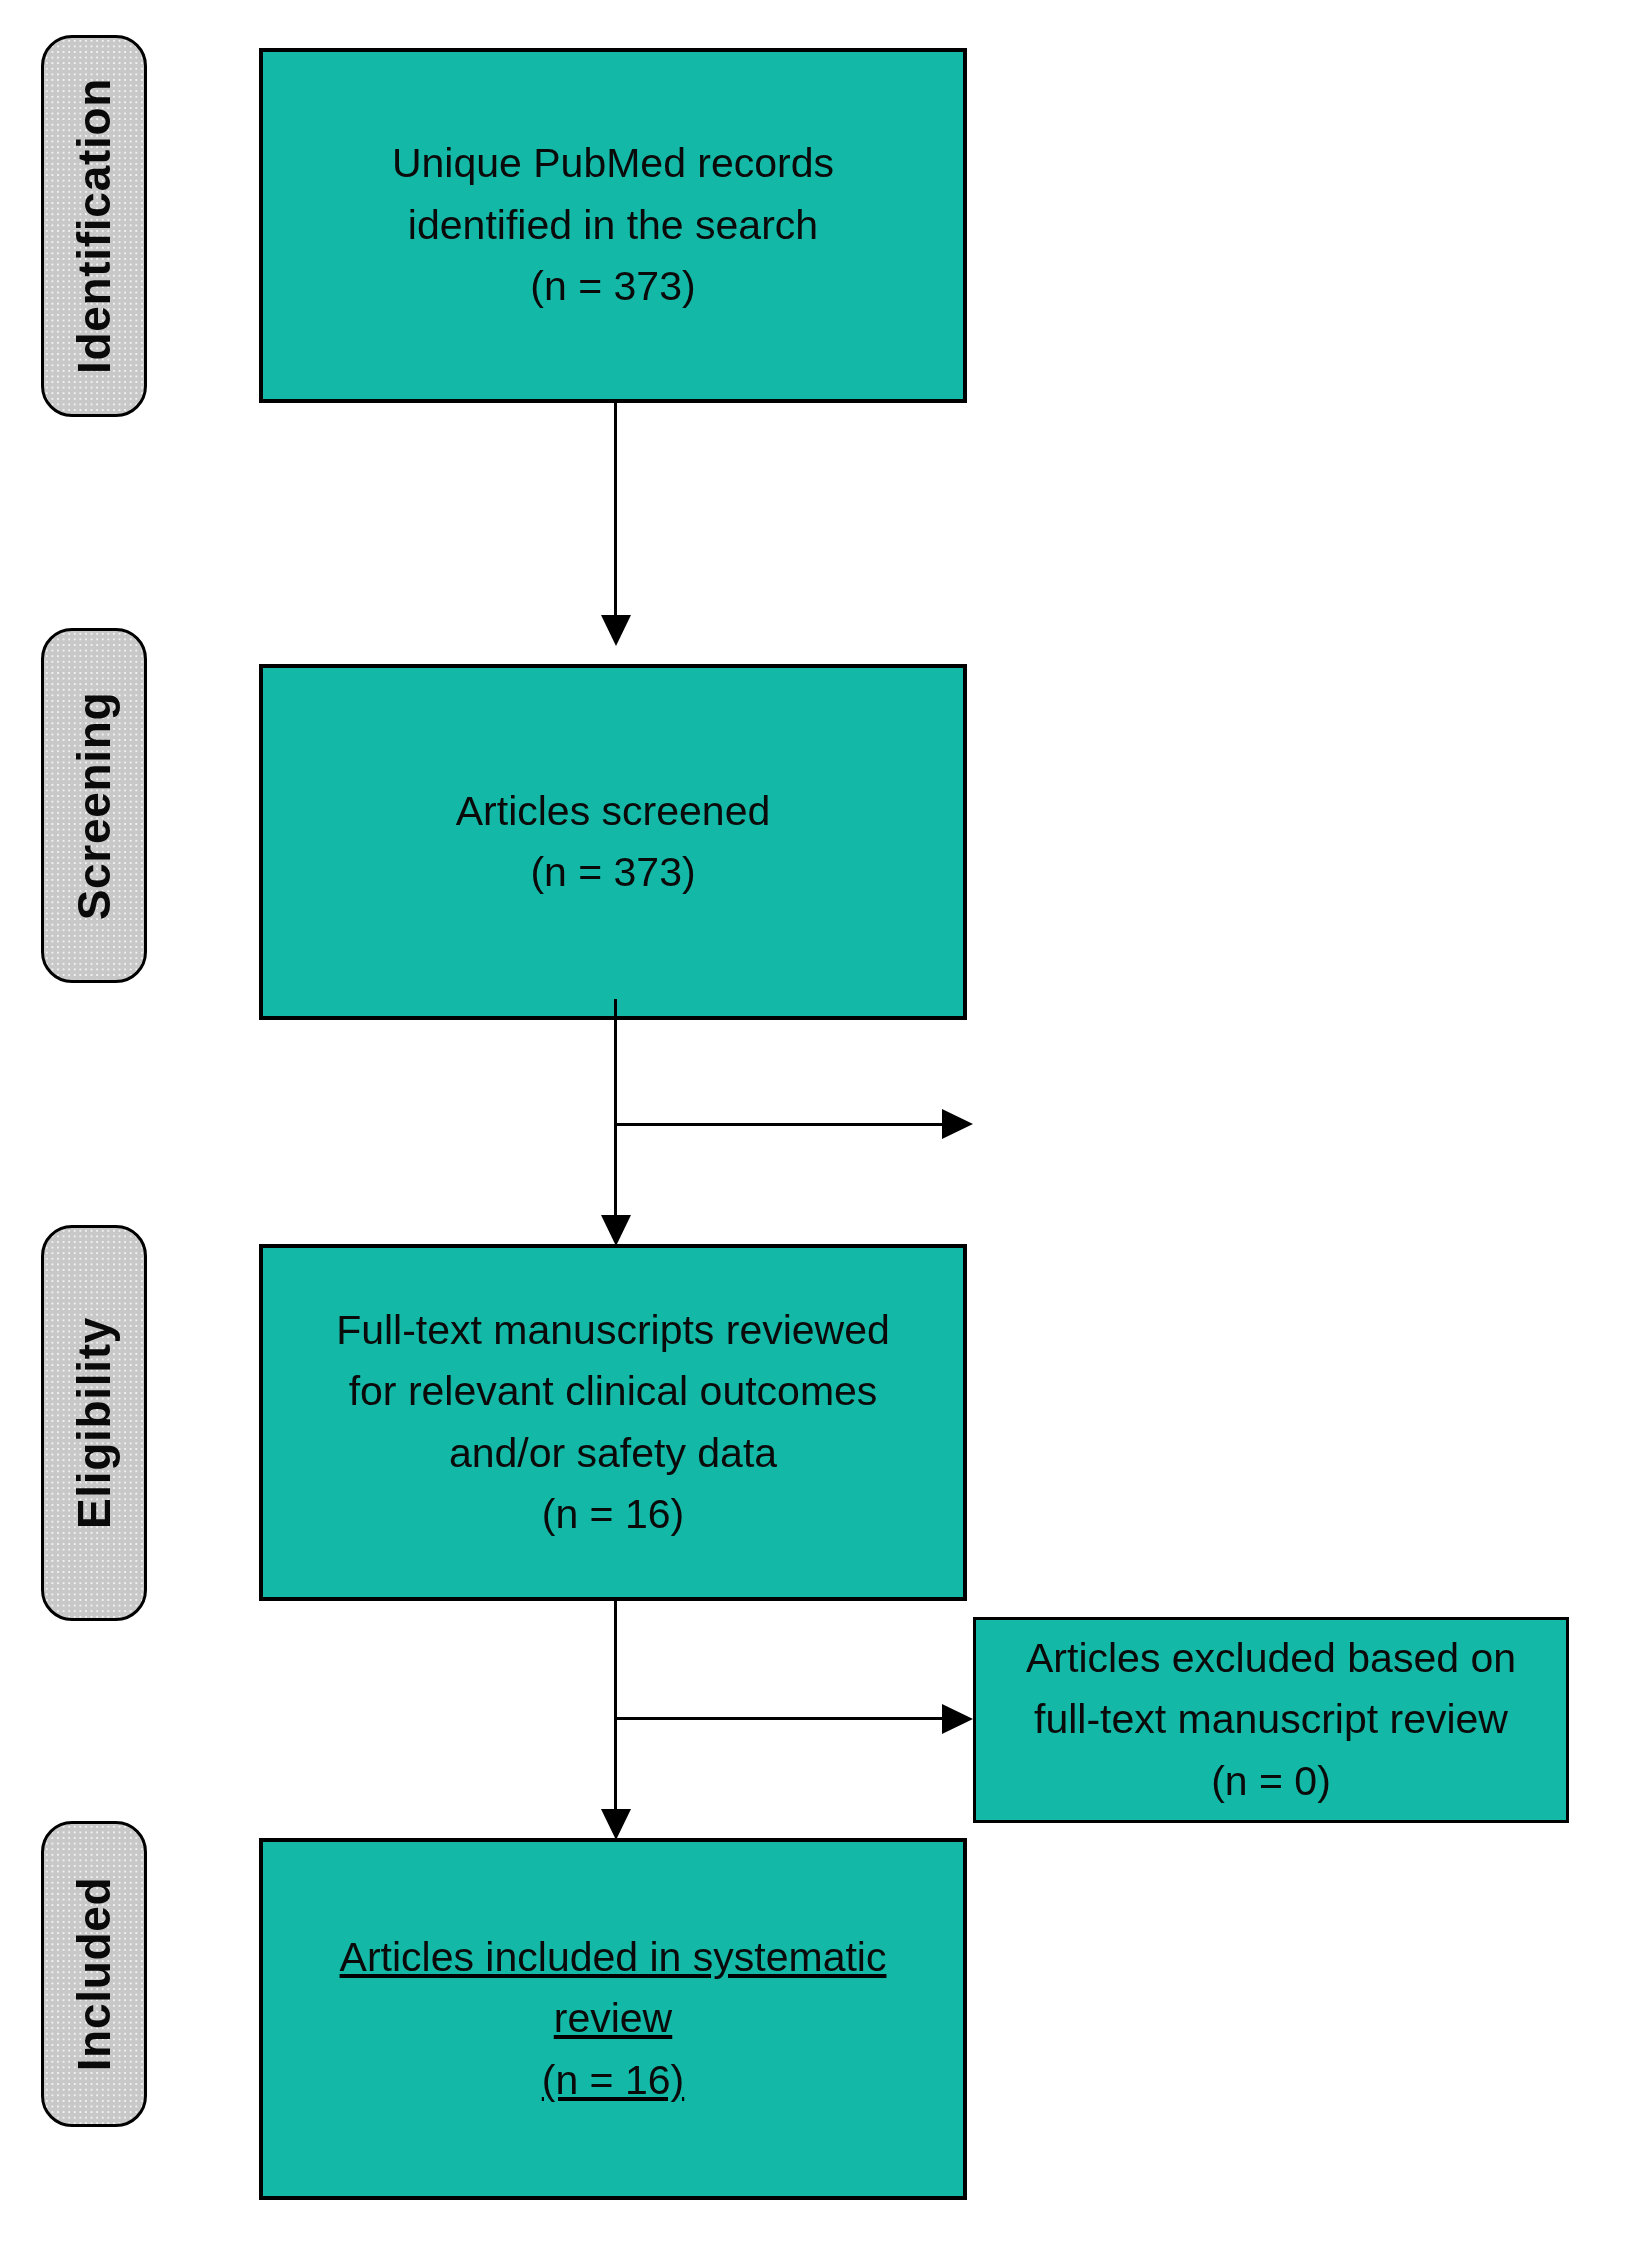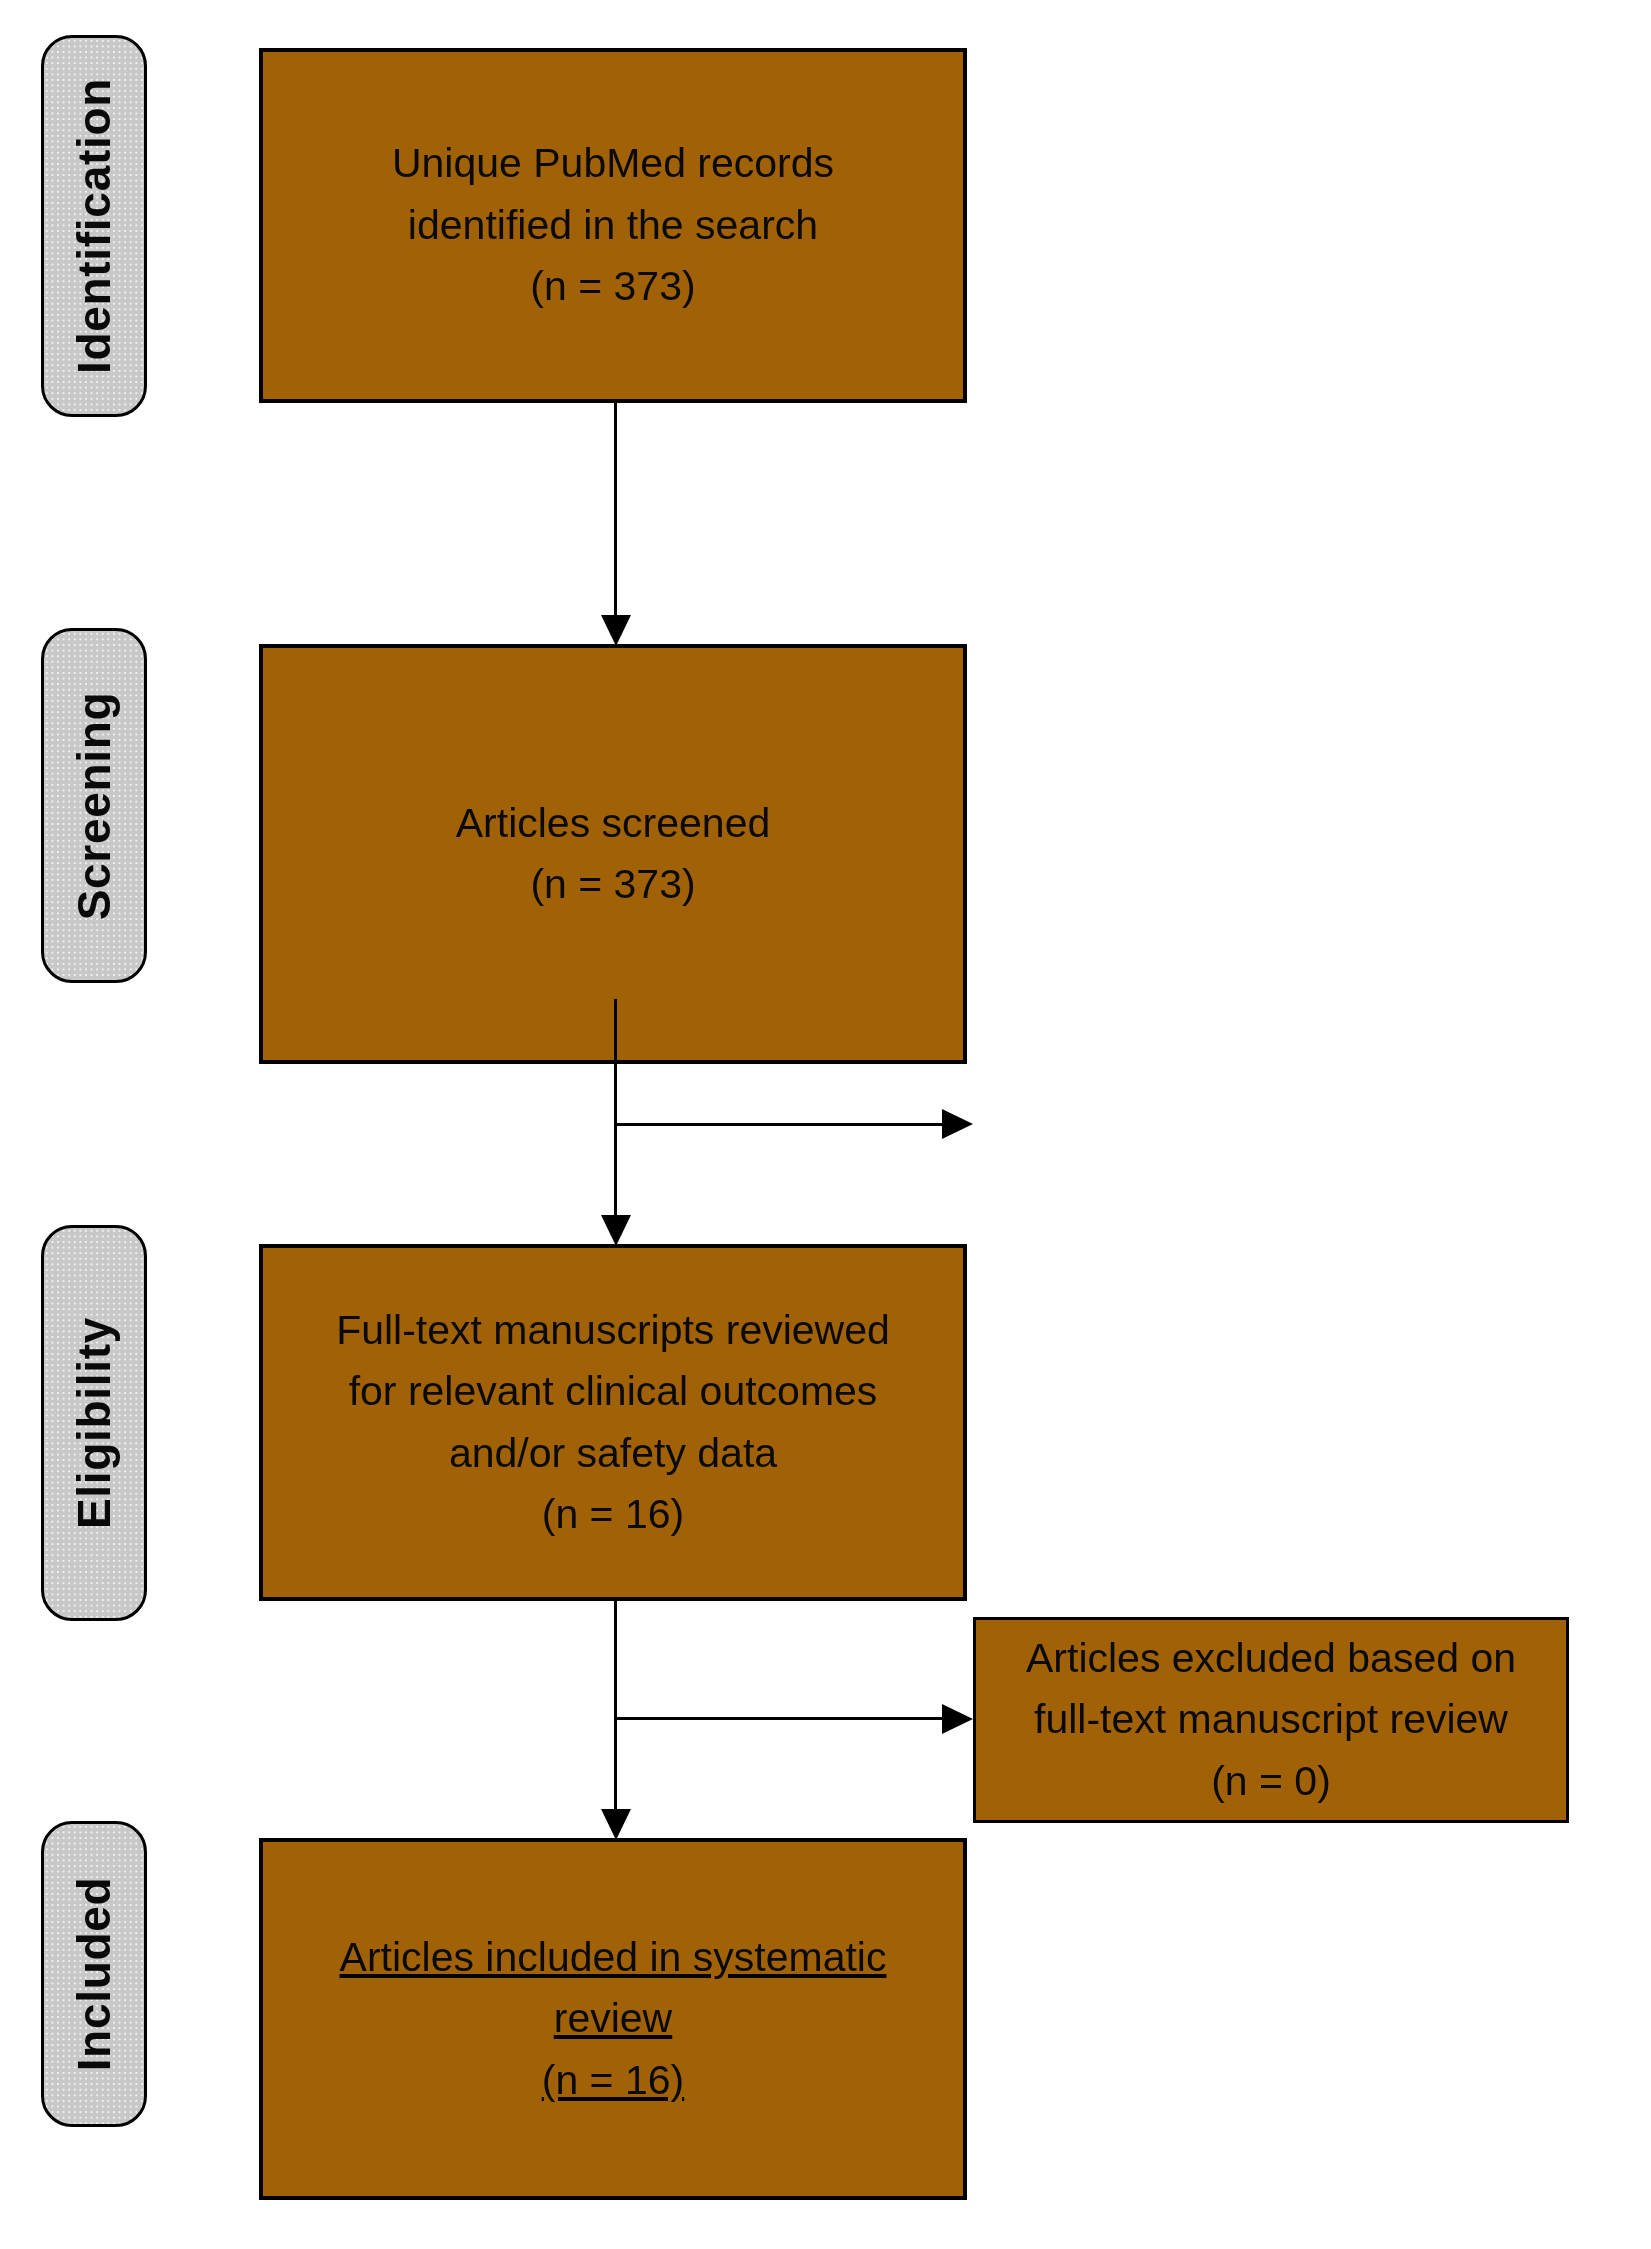--- a/index.html
+++ b/index.html
@@ -34,21 +34,21 @@
     white-space: nowrap;
     font-weight: 700;
     font-size: 46px;
     letter-spacing: 0.7px;
     color: #0a0a0a;
   }
   
   .flow-box {
     position: absolute;
     box-sizing: border-box;
-    background: #a16207;
+    background: #14b8a6;
     border: 4.2px solid #000000;
     display: flex;
     align-items: center;
     justify-content: center;
     padding: 22px 17px;
   }
   .flow-box.thin {
     border-width: 3.5px;
   }
   .flow-box .txt {
@@ -106,21 +106,21 @@
   <div class="side-box" style="left:41px; top:1821px; width:106px; height:306px;">
     <span class="vtxt">Included</span>
   </div>
 
   <div class="flow-box" style="left:259px; top:48px; width:708px; height:355px;">
     <span class="txt">Unique PubMed records
 identified in the search
 (n = 373)</span>
   </div>
 
-  <div class="flow-box" style="left:259px; top:644px; width:708px; height:420px;">
+  <div class="flow-box" style="left:259px; top:664px; width:708px; height:356px;">
     <span class="txt">Articles screened
 (n = 373)</span>
   </div>
 
   <div class="flow-box" style="left:259px; top:1244px; width:708px; height:357px;">
     <span class="txt">Full-text manuscripts reviewed
 for relevant clinical outcomes
 and/or safety data
 (n = 16)</span>
   </div>

